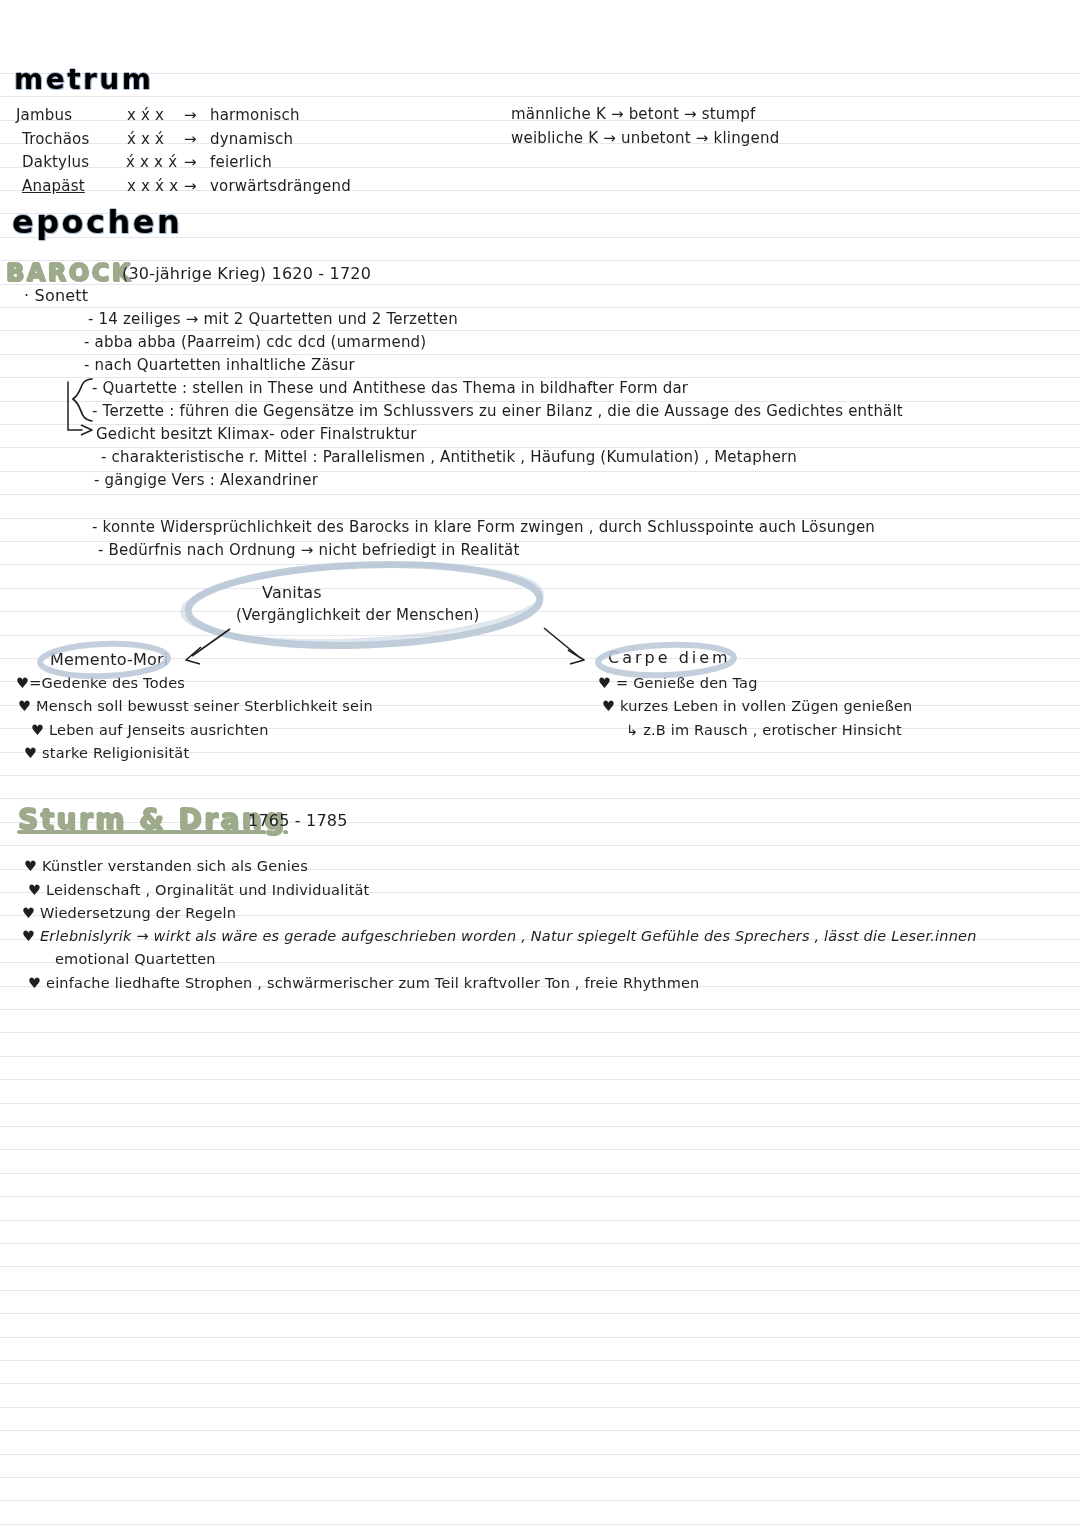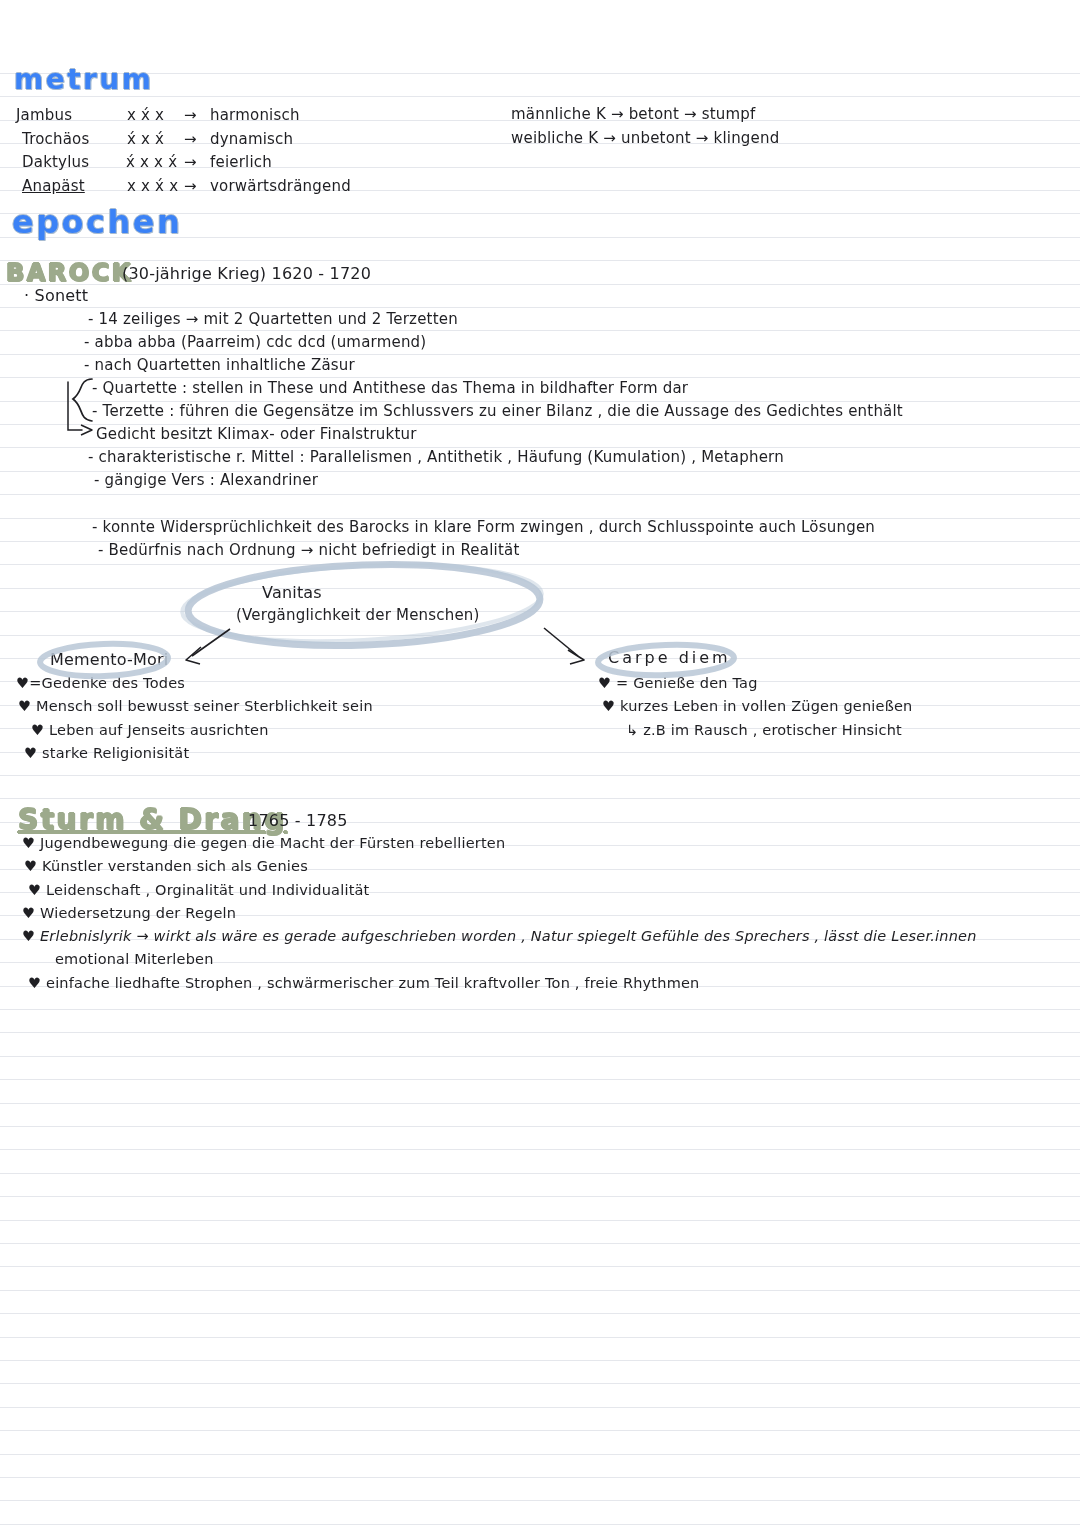--- a/index.html
+++ b/index.html
@@ -25,21 +25,21 @@
     color:#1f1f23;
   }
   .hw-sm{font-size:14.5px;}
   .bubble{
     position:absolute;
     font-weight:800;
     letter-spacing:2.5px;
     white-space:nowrap;
   }
   .bubble-blue{
-    color:#3b82f6;
+    color:#000000;
     text-shadow:1px 0 #a8bcd2,-1px 0 #a8bcd2,0 1px #a8bcd2,0 -1px #a8bcd2,1px 1px #a8bcd2;
   }
   .bubble-green{
     color:#9daa8c;
     text-shadow:1px 0 #9daa8c,-1px 0 #9daa8c,0 1px #9daa8c,0 -1px #9daa8c,1px 1px #9daa8c;
   }
   .overlay{position:absolute;left:0;top:0;pointer-events:none;}
   .topmask{position:absolute;left:0;top:0;width:100%;height:72px;background:#fff;}
 </style>
 </head>
@@ -84,47 +84,46 @@
   <div class="bubble bubble-green" style="left:6px;top:259px;font-size:24px;">BAROCK</div>
   <div class="hw" style="left:122px;top:265px;font-size:16px;">(30-jährige Krieg) 1620 - 1720</div>
   <div class="hw" style="left:24px;top:287px;font-size:16px;">· Sonett</div>
 
   <div class="hw" style="left:88px;top:311px;">- 14 zeiliges → mit 2 Quartetten und 2 Terzetten</div>
   <div class="hw" style="left:84px;top:334px;">- abba abba (Paarreim) cdc dcd (umarmend)</div>
   <div class="hw" style="left:84px;top:357px;">- nach Quartetten inhaltliche Zäsur</div>
   <div class="hw" style="left:92px;top:380px;">- Quartette : stellen in These und Antithese das Thema in bildhafter Form dar</div>
   <div class="hw" style="left:92px;top:403px;">- Terzette : führen die Gegensätze im Schlussvers zu einer Bilanz , die die Aussage des Gedichtes enthält</div>
   <div class="hw" style="left:96px;top:426px;text-align:right;">Gedicht besitzt Klimax- oder Finalstruktur</div>
-  <div class="hw" style="left:88px;top:449px;">- charakteristische r. Mittel : Parallelismen , Antithetik , Häufung (Kumulation) , Metaphern</div>
+  <div class="hw" style="left:101px;top:449px;">- charakteristische r. Mittel : Parallelismen , Antithetik , Häufung (Kumulation) , Metaphern</div>
   <div class="hw" style="left:94px;top:472px;">- gängige Vers : Alexandriner</div>
   <div class="hw" style="left:92px;top:519px;">- konnte Widersprüchlichkeit des Barocks in klare Form zwingen , durch Schlusspointe auch Lösungen</div>
   <div class="hw" style="left:98px;top:542px;">- Bedürfnis nach Ordnung → nicht befriedigt in Realität</div>
 
   <div class="hw" style="left:262px;top:584px;font-size:16px;">Vanitas</div>
   <div class="hw" style="left:236px;top:607px;">(Vergänglichkeit der Menschen)</div>
 
   <div class="hw" style="left:50px;top:651px;font-size:16px;">Memento-Mori</div>
   <div class="hw hw-sm" style="left:16px;top:675px;">♥=Gedenke des Todes</div>
   <div class="hw hw-sm" style="left:18px;top:698px;">♥ Mensch soll bewusst seiner Sterblichkeit sein</div>
   <div class="hw hw-sm" style="left:20px;top:722px;margin-left:11px;">♥ Leben auf Jenseits ausrichten</div>
   <div class="hw hw-sm" style="left:24px;top:745px;">♥ starke Religionisität</div>
 
   <div class="hw" style="left:608px;top:649px;font-size:16px;letter-spacing:3px;">Carpe diem</div>
   <div class="hw hw-sm" style="left:598px;top:675px;">♥ = Genieße den Tag</div>
   <div class="hw hw-sm" style="left:602px;top:698px;">♥ kurzes Leben in vollen Zügen genießen</div>
   <div class="hw hw-sm" style="left:626px;top:722px;">↳ z.B im Rausch , erotischer Hinsicht</div>
 
   <div class="bubble bubble-green" style="left:18px;top:803px;font-size:28px;text-decoration:underline;">Sturm &amp; Drang</div>
   <div class="hw" style="left:248px;top:812px;font-size:16px;">1765 - 1785</div>
-  <div class="hw hw-sm" style="left:22px;top:835px;">♥ Jugendbewegung die gegen die Macht der Fürsten rebellierten</div>
   <div class="hw hw-sm" style="left:24px;top:858px;">♥ Künstler verstanden sich als Genies</div>
   <div class="hw hw-sm" style="left:28px;top:882px;">♥ Leidenschaft , Orginalität und Individualität</div>
   <div class="hw hw-sm" style="left:22px;top:905px;">♥ Wiedersetzung der Regeln</div>
   <div class="hw hw-sm" style="left:22px;top:928px;font-style:italic;">♥ Erlebnislyrik → wirkt als wäre es gerade aufgeschrieben worden , Natur spiegelt Gefühle des Sprechers , lässt die Leser.innen</div>
-  <div class="hw hw-sm" style="left:55px;top:951px;">emotional Miterleben</div>
+  <div class="hw hw-sm" style="left:55px;top:951px;">emotional Quartetten</div>
   <div class="hw hw-sm" style="left:28px;top:975px;">♥ einfache liedhafte Strophen , schwärmerischer zum Teil kraftvoller Ton , freie Rhythmen</div>
 
   <svg class="overlay" width="1080" height="1527" viewBox="0 0 1080 1527">
 
     <path d="M92,379 C78,380 84,391 73,399 C84,407 78,419 92,421" fill="none" stroke="#1f1f23" stroke-width="1.7" stroke-linecap="round"></path>
 
     <path d="M68,382 L68,430 L82,430" fill="none" stroke="#1f1f23" stroke-width="1.5" stroke-linecap="round"></path>
     <polyline points="81,425 92,430 81,435" fill="none" stroke="#1f1f23" stroke-width="1.5" stroke-linejoin="round"></polyline>
 
     <ellipse cx="364" cy="605" rx="176" ry="40" fill="none" stroke="#b9c7d6" stroke-width="7" opacity="0.9" transform="rotate(-2 364 605)"></ellipse>

